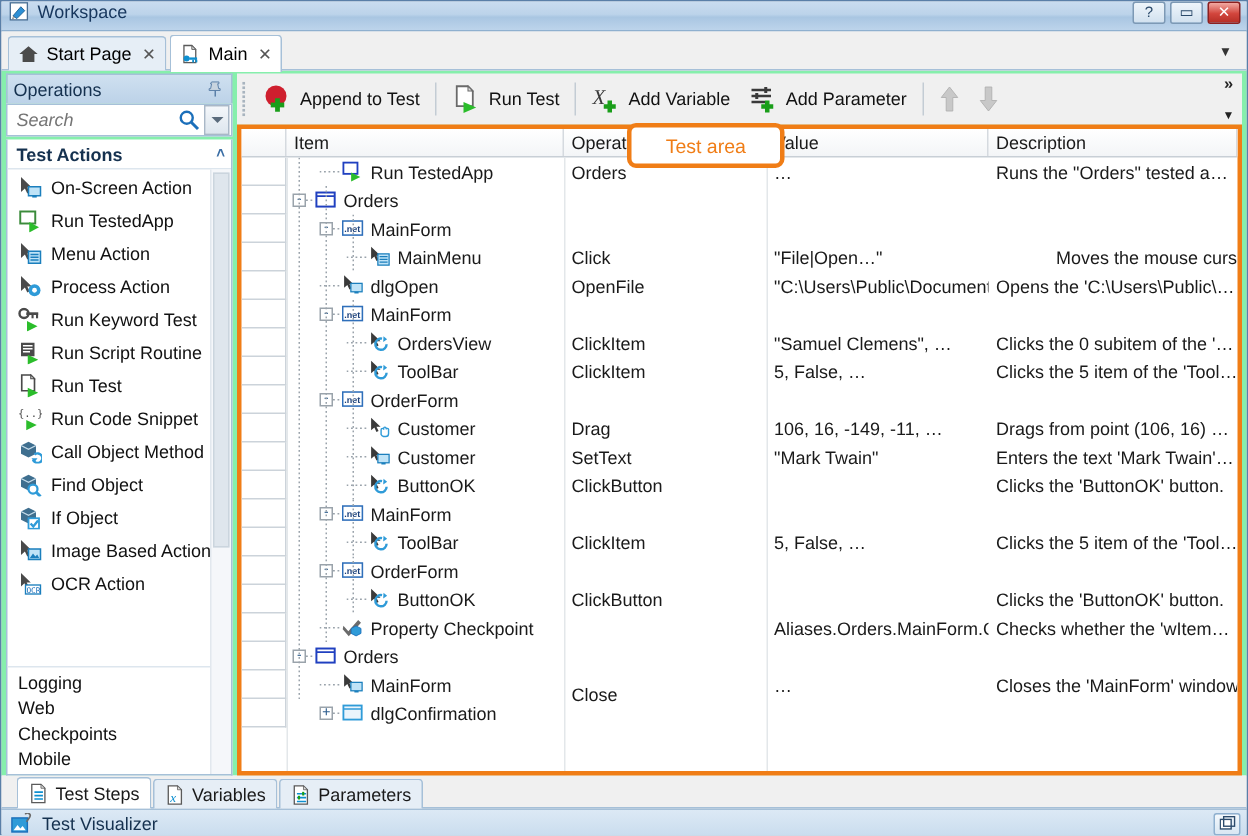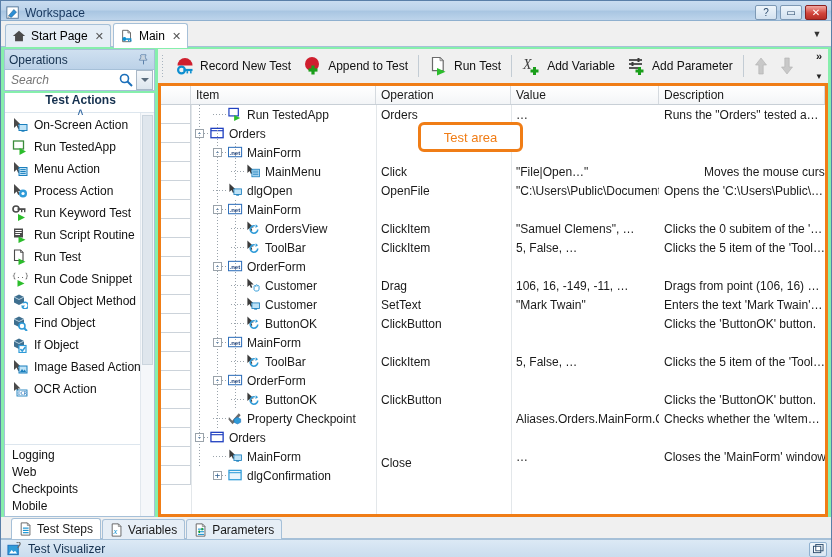--- a/index.html
+++ b/index.html
@@ -14,21 +14,21 @@
   .app{
     position:relative;width:832px;height:557px;box-sizing:border-box;
     border:1px solid #5a7fa8;background:#f0f0f0;
   }
 
   
   .titlebar{
     height:20px;box-sizing:border-box;
     background:linear-gradient(to bottom,#c9dcf0 0%,#bcd3ea 45%,#a9c6e2 55%,#bdd4eb 100%);
     border-bottom:1px solid #8fb0cf;
-    display:flex;align-items:flex-end;padding:0 2px 0 5px;
+    display:flex;align-items:flex-start;padding:0 2px 0 5px;
   }
   .title-icon{width:14px;height:14px;margin-right:5px;flex:none;}
   .title-text{font-size:12px;color:#17375e;flex:1;}
   .win-btns{display:flex;gap:3px;align-items:center;padding-right:2px;}
   .win-btn{
     width:22px;height:15px;box-sizing:border-box;
     border:1px solid #7d99b5;border-radius:2px;
     background:linear-gradient(to bottom,#eef5fb,#d2e1ef);
     display:flex;align-items:center;justify-content:center;
     font-size:10px;color:#2b4a6b;line-height:1;
@@ -98,21 +98,20 @@
   }
   .oplist{
     flex:1;box-sizing:border-box;background:#fff;
     border:1px solid #a6c0d8;border-top:none;margin-top:2px;
     display:flex;flex-direction:column;overflow:hidden;position:relative;
   }
   .opgroup-head{
     display:flex;align-items:center;height:20px;box-sizing:border-box;
     padding:0 4px 0 6px;font-weight:bold;font-size:12px;color:#15314f;
     border-bottom:1px solid #dde6ee;
-    flex-direction:column;
   }
   .opgroup-head .ttl{flex:1;}
   .chev{font-size:10px;color:#3b6ea5;}
   .opitems{flex:1;overflow:hidden;padding-top:1px;}
   .opitem{
     height:22px;box-sizing:border-box;display:flex;align-items:center;gap:6px;
     padding-left:7px;font-size:12px;color:#111;
   }
   .opitem .oi{width:16px;height:16px;flex:none;}
   .opfooter{border-top:1px solid #dde6ee;padding:1px 0 2px 0;position:relative;}
@@ -185,21 +184,21 @@
     background-size:3px 1px;
   }
   .node-ico{width:15px;height:15px;flex:none;}
   .node-label{margin-left:4px;}
 
   
   .callout{
     position:absolute;left:417px;top:81px;width:105px;height:30px;
     background:#fff;border:3px solid #f07d16;border-radius:6px;
     display:flex;align-items:center;justify-content:center;
-    color:#f07d16;font-size:13px;z-index:40;box-sizing:border-box;margin-top:40px;
+    color:#f07d16;font-size:13px;z-index:40;box-sizing:border-box;
   }
 
   
   .bottomtabs{
     height:22px;box-sizing:border-box;display:flex;align-items:flex-end;
     padding-left:10px;background:#f0f0f0;border-bottom:1px solid #a6c0d8;
   }
   .btab{
     height:20px;box-sizing:border-box;display:flex;align-items:center;gap:4px;
     padding:0 7px;font-size:12px;border:1px solid #a6c0d8;border-bottom:none;
@@ -430,30 +429,20 @@
           <div class="op-thumb"></div>
         </div>
       </div>
     </div>
 
     <div class="rightside">
 
       <div class="toolbar">
         <div class="grip"></div>
 
-        <div class="tbtn">
-          <svg class="ti" viewBox="0 0 20 20">
-            <path d="M2.5 9.5 a7.5 7.5 0 0 1 15 0 z" fill="#cf1f2e"></path>
-            <circle cx="6.5" cy="14" r="3.4" fill="none" stroke="#0d8fd0" stroke-width="2.2"></circle>
-            <rect x="8.5" y="12.9" width="9" height="2.2" fill="#0d8fd0"></rect>
-            <rect x="11.5" y="15.1" width="1.6" height="2.3" fill="#0d8fd0"></rect>
-            <rect x="15" y="15.1" width="1.6" height="2.3" fill="#0d8fd0"></rect>
-          </svg>
-          <span>Record New Test</span>
-        </div>
 
         <div class="tbtn">
           <svg class="ti" viewBox="0 0 20 20">
             <circle cx="9" cy="8" r="7" fill="#cf1f2e"></circle>
             <rect x="8.4" y="9.5" width="3.2" height="9" fill="#1a9e1a"></rect>
             <rect x="5.5" y="12.4" width="9" height="3.2" fill="#1a9e1a"></rect>
           </svg>
           <span>Append to Test</span>
         </div>
 

